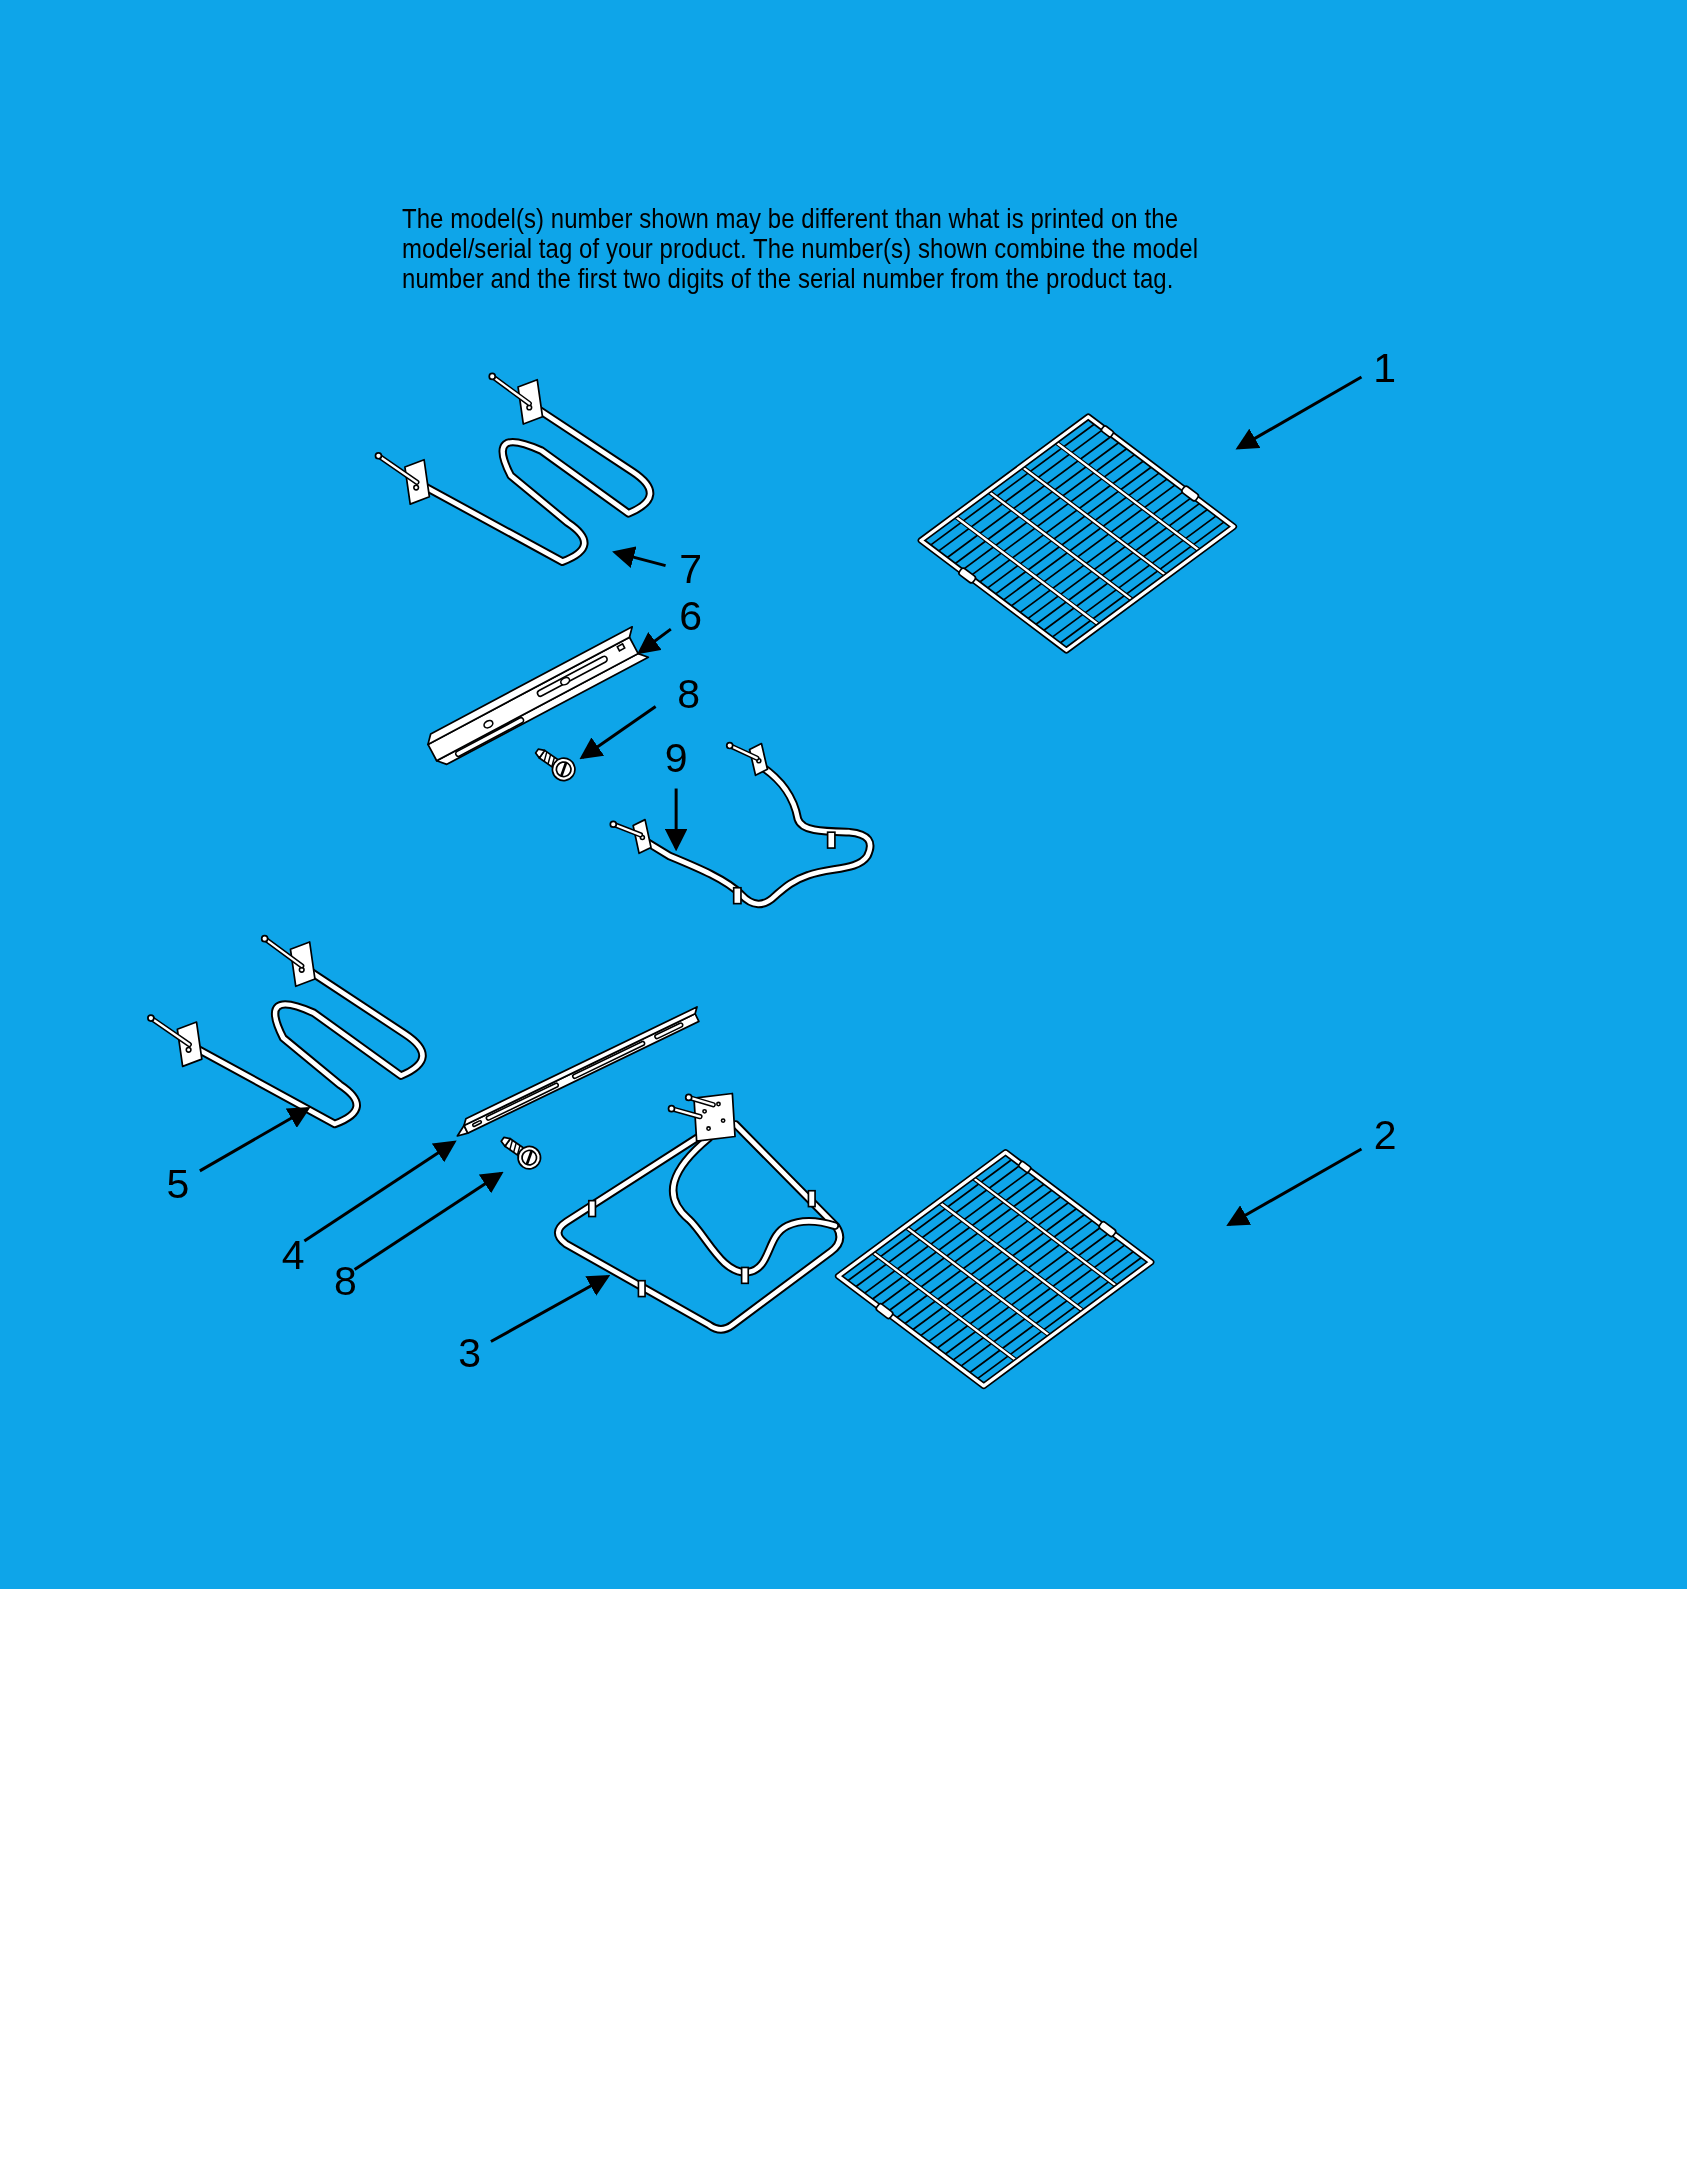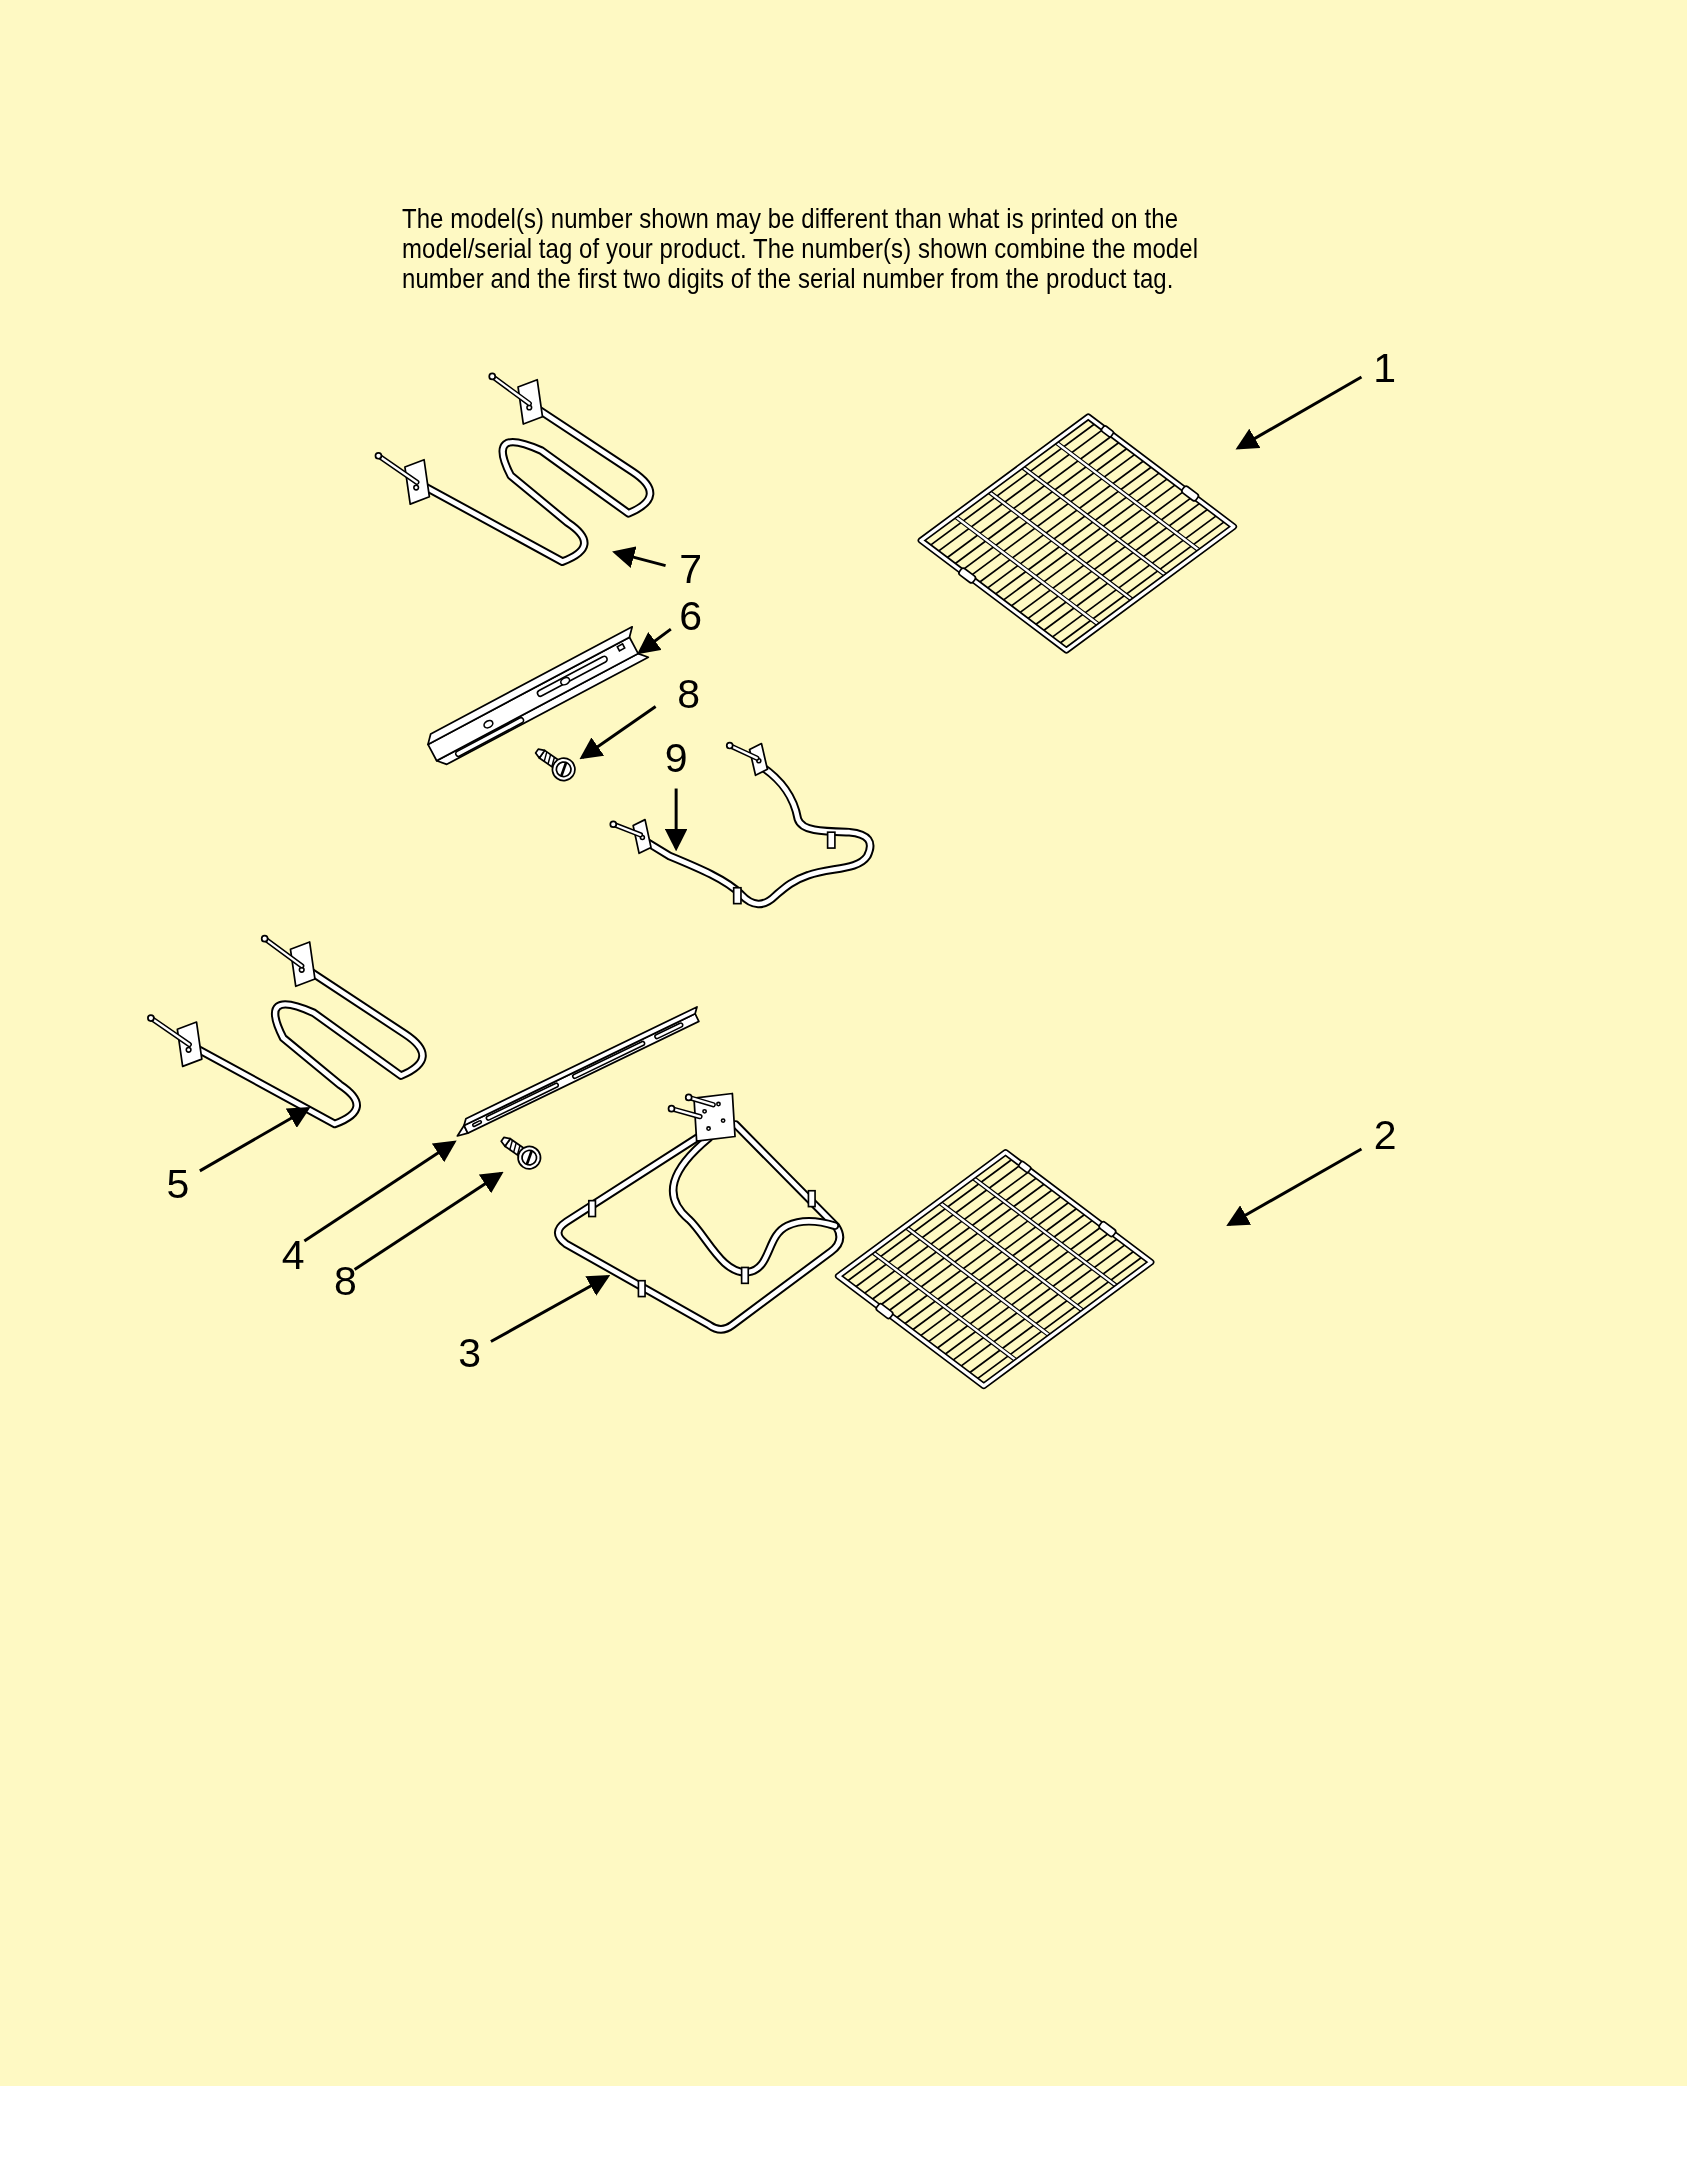--- a/index.html
+++ b/index.html
@@ -1,18 +1,18 @@
 <!DOCTYPE html>
 <html style="font-size:10.6px"><head>
 <meta charset="utf-8">
 <style>
   html,body{margin:0;padding:0;}
   body{width:1687px;height:2183px;background:#ffffff;overflow:hidden;
        font-family:"Liberation Sans",sans-serif;}
-  .page{position:relative;width:1687px;height:2086px;background:#fef9c3;}
+  .page{position:relative;width:1687px;height:1589px;background:#0ea5e9;}
   .disclaimer{
     position:absolute;left:402px;top:204px;width:1006px;
     font:400 28px/30px "Liberation Sans",sans-serif;color:#000;
     transform:scaleX(0.855);transform-origin:0 0;
     white-space:pre-line;letter-spacing:0.1px;
   }
   svg{position:absolute;left:0;top:0;}
   
   .tO{fill:none;stroke:#000;stroke-width:13;stroke-linecap:round;stroke-linejoin:round;}
   .tI{fill:none;stroke:#fff;stroke-width:7;stroke-linecap:round;stroke-linejoin:round;}

